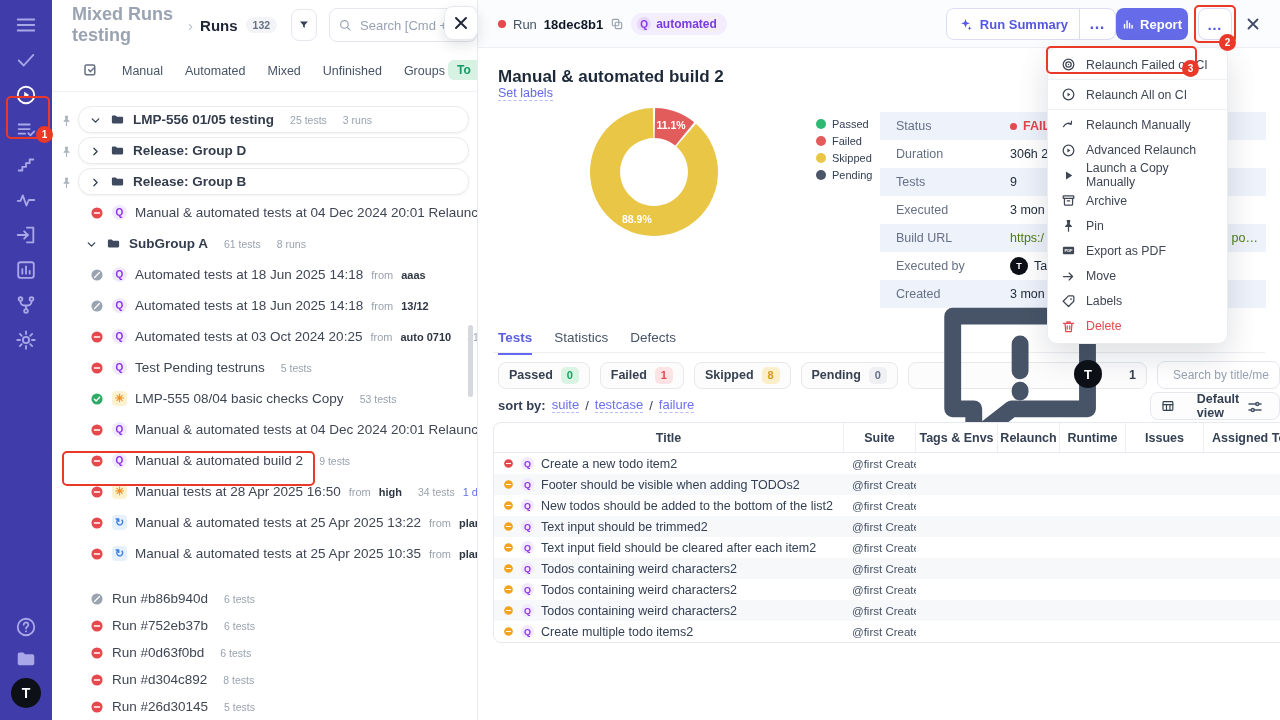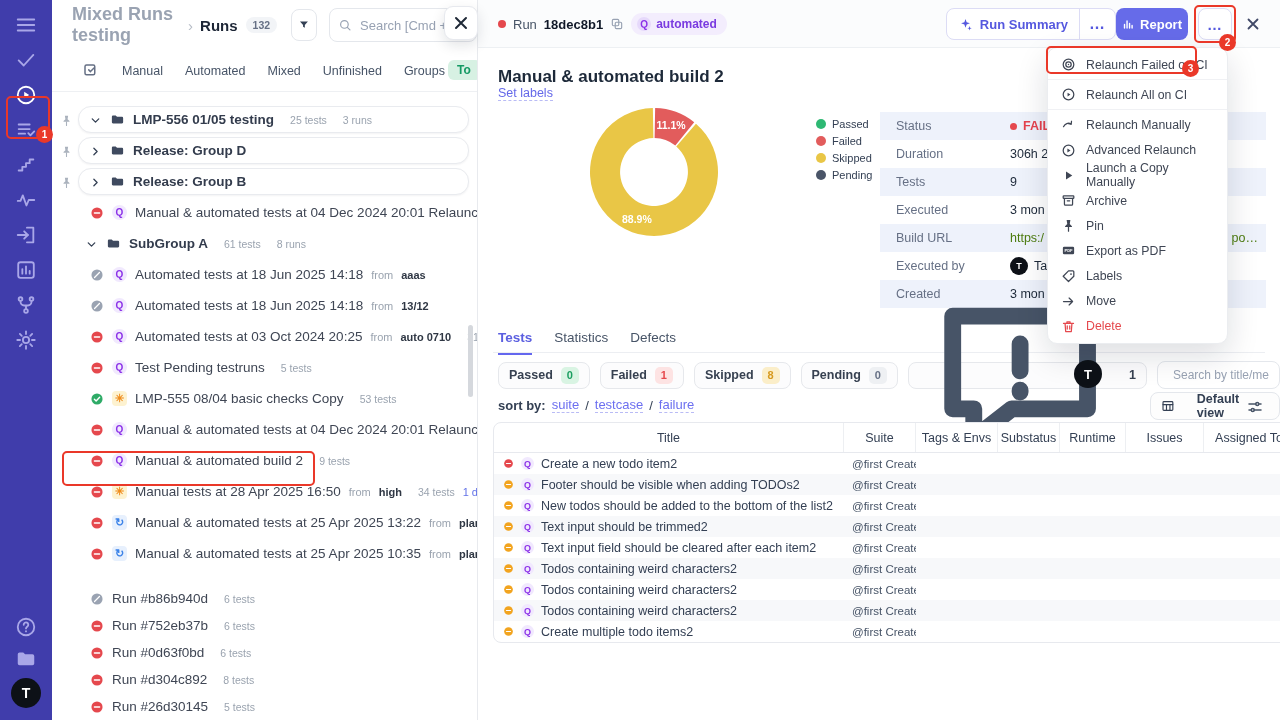--- a/index.html
+++ b/index.html
@@ -154,21 +154,21 @@
   .view-btn{position:absolute;left:672px;top:392px;height:28px;border:1px solid #e4e7ec;border-radius:8px;
     background:#fdfdfd;display:flex;align-items:center;gap:22px;padding:0 10px;font-size:12.5px;
     color:#344054;font-weight:600;cursor:pointer;}
   .view-btn svg{width:14px;height:14px;}
   .sliders-btn{position:absolute;left:768px;top:398px;width:18px;height:18px;color:#475467;cursor:pointer;}
   .sliders-btn svg{width:16px;height:16px;}
 
   .tests-table{position:absolute;left:15px;top:422px;width:800px;border:1px solid #e7e9ee;border-radius:8px;
     overflow:hidden;background:#fff;}
   .t-head{display:flex;height:30px;border-bottom:1px solid #e7e9ee;}
-  .t-hcell{display:flex;align-items:center;justify-content:center;font-size:12.5px;font-weight:400;
+  .t-hcell{display:flex;align-items:center;justify-content:center;font-size:12.5px;font-weight:700;
     color:#344054;border-right:1px solid #edeff2;}
   .t-hcell:last-child{border-right:none;}
   .t-row{display:flex;height:21px;align-items:center;}
   .t-row:nth-child(even){background:#f7f8fa;}
   .t-title-cell{display:flex;align-items:center;gap:7px;padding-left:9px;overflow:hidden;white-space:nowrap;}
   .t-title{font-size:12.5px;color:#344054;}
   .t-suite{font-size:11.5px;color:#475467;padding-left:8px;white-space:nowrap;overflow:hidden;}
   .t-st{width:11px;height:11px;flex:none;display:flex;}
   .t-st svg{width:11px;height:11px;}
   .t-q{width:13px;height:13px;font-size:9px;}
@@ -749,21 +749,21 @@
           <path d="M4 8h9M17 8h3M4 16h3M11 16h9"></path>
           <circle cx="15" cy="8" r="2"></circle>
           <circle cx="9" cy="16" r="2"></circle>
         </svg></span>
 
     <div class="tests-table">
       <div class="t-head" id="t-head">
           <div class="t-hcell" style="width: 350px; flex: 0 0 auto;">Title</div>
           <div class="t-hcell" style="width: 72px; flex: 0 0 auto;">Suite</div>
           <div class="t-hcell" style="width: 82px; flex: 0 0 auto;">Tags &amp; Envs</div>
-          <div class="t-hcell" style="width: 62px; flex: 0 0 auto;">Substatus</div>
+          <div class="t-hcell" style="width: 62px; flex: 0 0 auto;">Relaunch</div>
           <div class="t-hcell" style="width: 66px; flex: 0 0 auto;">Runtime</div>
           <div class="t-hcell" style="width: 78px; flex: 0 0 auto;">Issues</div>
           <div class="t-hcell" style="width: 90px; flex: 0 0 auto;">Assigned To</div>
         </div>
       <div id="t-body">
           <div class="t-row">
             <div class="t-title-cell" style="width:350px;flex:none;">
               <span class="t-st">
                 <svg viewBox="0 0 24 24" style="width:100%;height:100%;">
                   <circle cx="12" cy="12" r="9.5" fill="#e5484d"></circle>
@@ -999,33 +999,33 @@
           <svg viewBox="0 0 24 24" fill="none" stroke="currentColor" stroke-width="2" stroke-linecap="round" stroke-linejoin="round" style="width:100%;height:100%;">
             <rect x="3" y="6" width="18" height="12" rx="2" fill="currentColor" stroke="none"></rect>
             <text x="12" y="14.6" font-size="6.5" fill="#ffffff" text-anchor="middle" font-weight="bold" stroke="none" font-family="sans-serif">PDF</text>
           </svg>
         </span>
         <span>Export as PDF</span>
       </div>
       <div class="menu-item">
         <span class="mi-ic">
           <svg viewBox="0 0 24 24" fill="none" stroke="currentColor" stroke-width="2" stroke-linecap="round" stroke-linejoin="round" style="width:100%;height:100%;">
+            <path d="M4 12h14M13 6.5l5.5 5.5-5.5 5.5"></path>
+          </svg>
+        </span>
+        <span>Move</span>
+      </div>
+      <div class="menu-item">
+        <span class="mi-ic">
+          <svg viewBox="0 0 24 24" fill="none" stroke="currentColor" stroke-width="2" stroke-linecap="round" stroke-linejoin="round" style="width:100%;height:100%;">
             <path d="M3.5 11.5L12 3h7a1.5 1.5 0 011.5 1.5v7L12 20z"></path>
             <circle cx="16" cy="8" r="1.4" fill="currentColor" stroke="none"></circle>
           </svg>
         </span>
         <span>Labels</span>
-      </div>
-      <div class="menu-item">
-        <span class="mi-ic">
-          <svg viewBox="0 0 24 24" fill="none" stroke="currentColor" stroke-width="2" stroke-linecap="round" stroke-linejoin="round" style="width:100%;height:100%;">
-            <path d="M4 12h14M13 6.5l5.5 5.5-5.5 5.5"></path>
-          </svg>
-        </span>
-        <span>Move</span>
       </div>
       <div class="menu-item danger">
         <span class="mi-ic">
           <svg viewBox="0 0 24 24" fill="none" stroke="currentColor" stroke-width="2" stroke-linecap="round" stroke-linejoin="round" style="width:100%;height:100%;">
             <path d="M4 7h16M9.5 7V4.5h5V7M6.5 7l1 13h9l1-13M10 11v5M14 11v5"></path>
           </svg>
         </span>
         <span>Delete</span>
       </div>
     </div>

